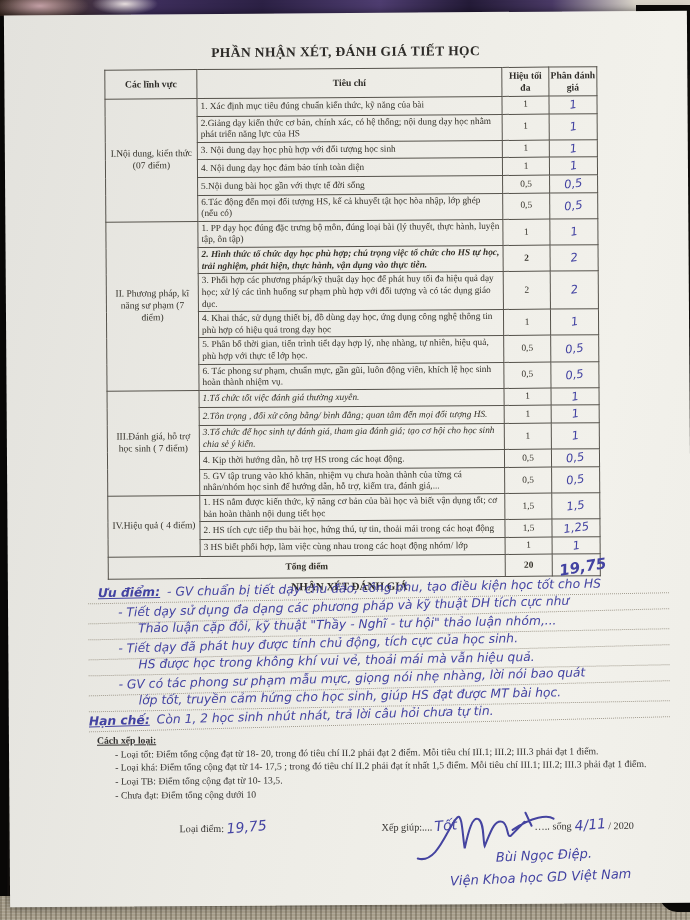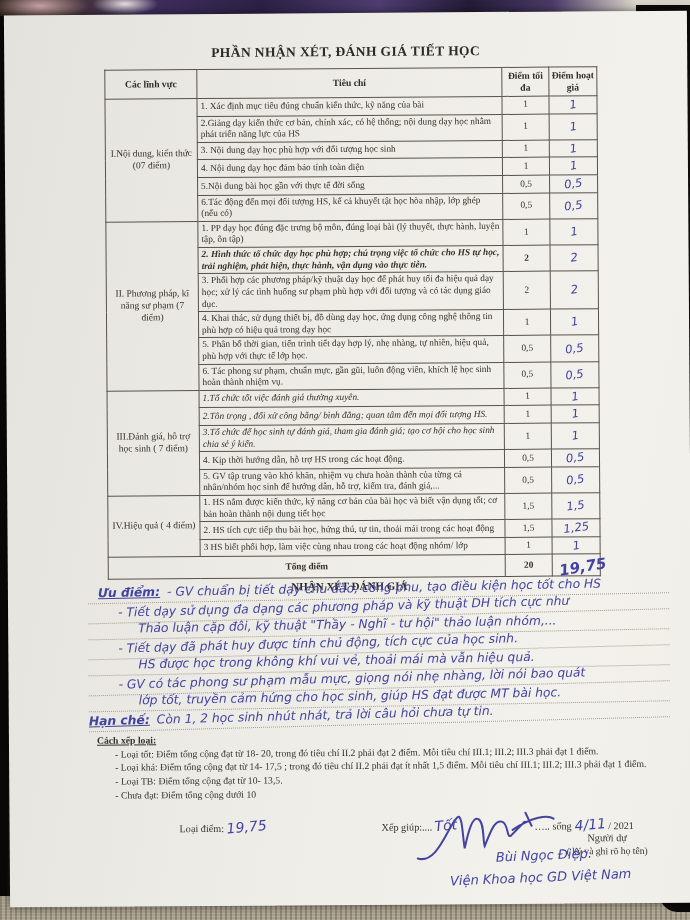--- a/index.html
+++ b/index.html
@@ -122,22 +122,22 @@
     <colgroup>
       <col style="width:92px">
         <col style="width:305px">
         <col style="width:47px">
         <col style="width:48px">
     </colgroup>
     <thead>
       <tr>
         <th>Các lĩnh vực</th>
         <th>Tiêu chí</th>
-        <th>Điểm tối đa</th>
-        <th>Điểm hoạt giá</th>
+        <th>Hiệu tối đa</th>
+        <th>Phân đánh giá</th>
       </tr>
     </thead>
     <tbody id="criteria-body">
         <tr>
           <td class="section-cell" rowspan="6">I.Nội dung, kiến thức (07 điểm)</td>
           <td class="crit-cell">1. Xác định mục tiêu đúng chuẩn kiến thức, kỹ năng của bài</td>
           <td class="max-cell">1</td>
           <td class="score-cell"><span class="hw">1</span></td>
         </tr>
         <tr>
@@ -273,25 +273,21 @@
       <span>Loại điểm:</span>
       <span class="hw">19,75</span>
     </span>
     <span class="f-rating">
       <span>Xếp giúp:....</span>
       <span class="hw">Tốt</span>
     </span>
     <span class="f-date">
       <span>…..  sống</span>
       <span class="hw">4/11</span>
-      <span>/ 2021</span>
-    </span>
-    <span class="observer">
-      <span>Người dự</span><br>
-      <span class="observer-note">( ký và ghi rõ họ tên)</span>
+      <span>/ 2020</span>
     </span>
   </div>
 
   <div class="signature">
     <svg class="sig-svg" width="160" height="58" viewBox="0 0 160 58">
       <path d="M4 48 C 24 54, 34 16, 44 7 C 49 3, 49 28, 51 38 C 55 20, 59 6, 65 9 C 71 13, 69 30, 71 36 C 77 22, 81 9, 89 12 C 95 15, 93 28, 97 26 L 111 12 M99 20 C 119 7, 134 5, 140 9 M112 3 L 118 16" stroke="#4544a0" fill="none" stroke-width="2" stroke-linecap="round"></path>
     </svg>
     <span class="hw sig-name">Bùi Ngọc Điệp.</span>
     <span class="hw sig-org">Viện Khoa học GD Việt Nam</span>
   </div>

